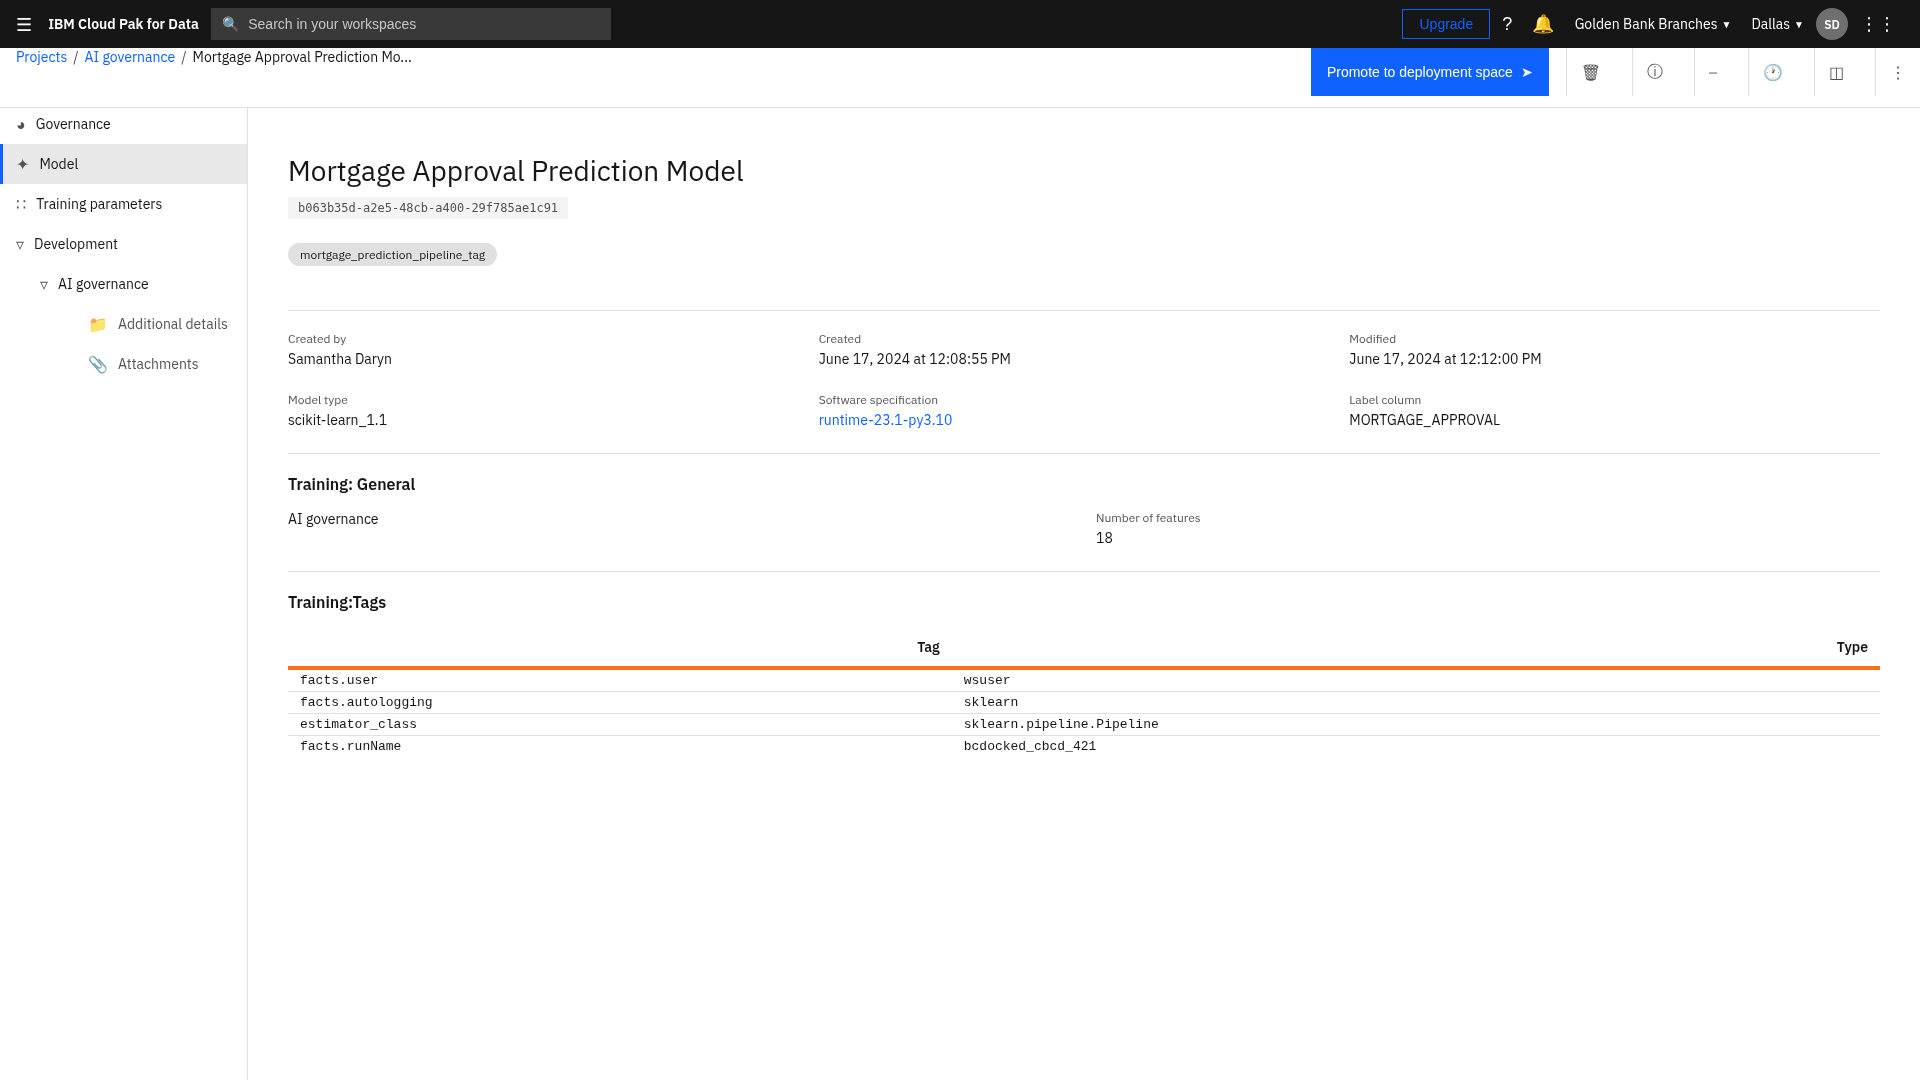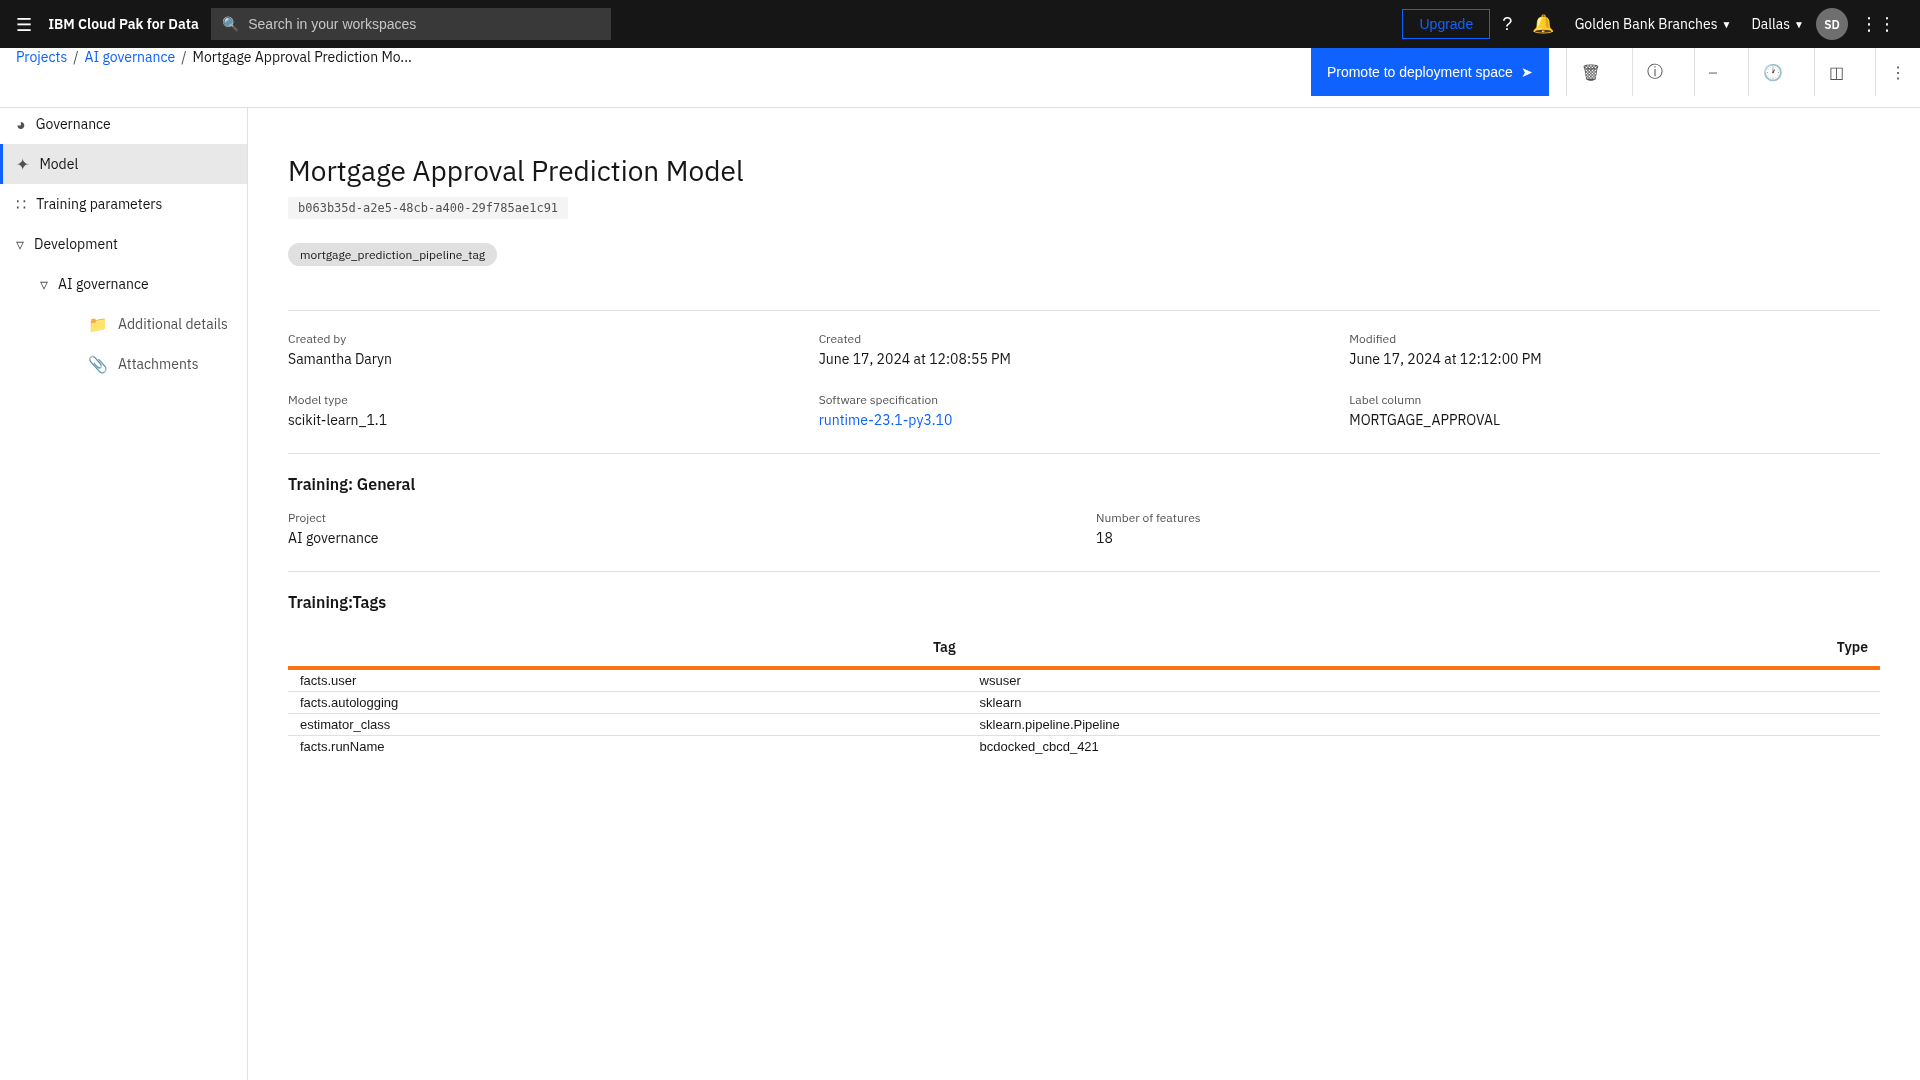--- a/index.html
+++ b/index.html
@@ -232,21 +232,21 @@
     .tags-table thead th {
       text-align: right;
       font-weight: 600;
       padding: 10px 12px;
       border-bottom: 4px solid #f97316;
       color: #161616;
     }
     .tags-table tbody td {
       padding: 3px 12px;
       border-bottom: 1px solid #e0e0e0;
-      font-family: Liberation Sans, sans-serif;
+      font-family: Liberation Mono, monospace;
       font-size: 13px;
       color: #161616;
     }
     .tags-table tbody tr:last-child td { border-bottom: none; }
   </style>
 </head>
 <body>
 
 <nav class="top-nav">
   <span class="top-nav-menu-icon">☰</span>
@@ -370,21 +370,20 @@
         <div class="value">MORTGAGE_APPROVAL</div>
       </div>
     </div>
 
     <hr class="divider">
 
     <div class="section-title">Training: General</div>
 
     <div class="info-grid-2">
       <div class="info-cell">
-        <div class="label">Project</div>
         <div class="value">AI governance</div>
       </div>
       <div class="info-cell">
         <div class="label">Number of features</div>
         <div class="value">18</div>
       </div>
     </div>
 
     <hr class="divider">
 

